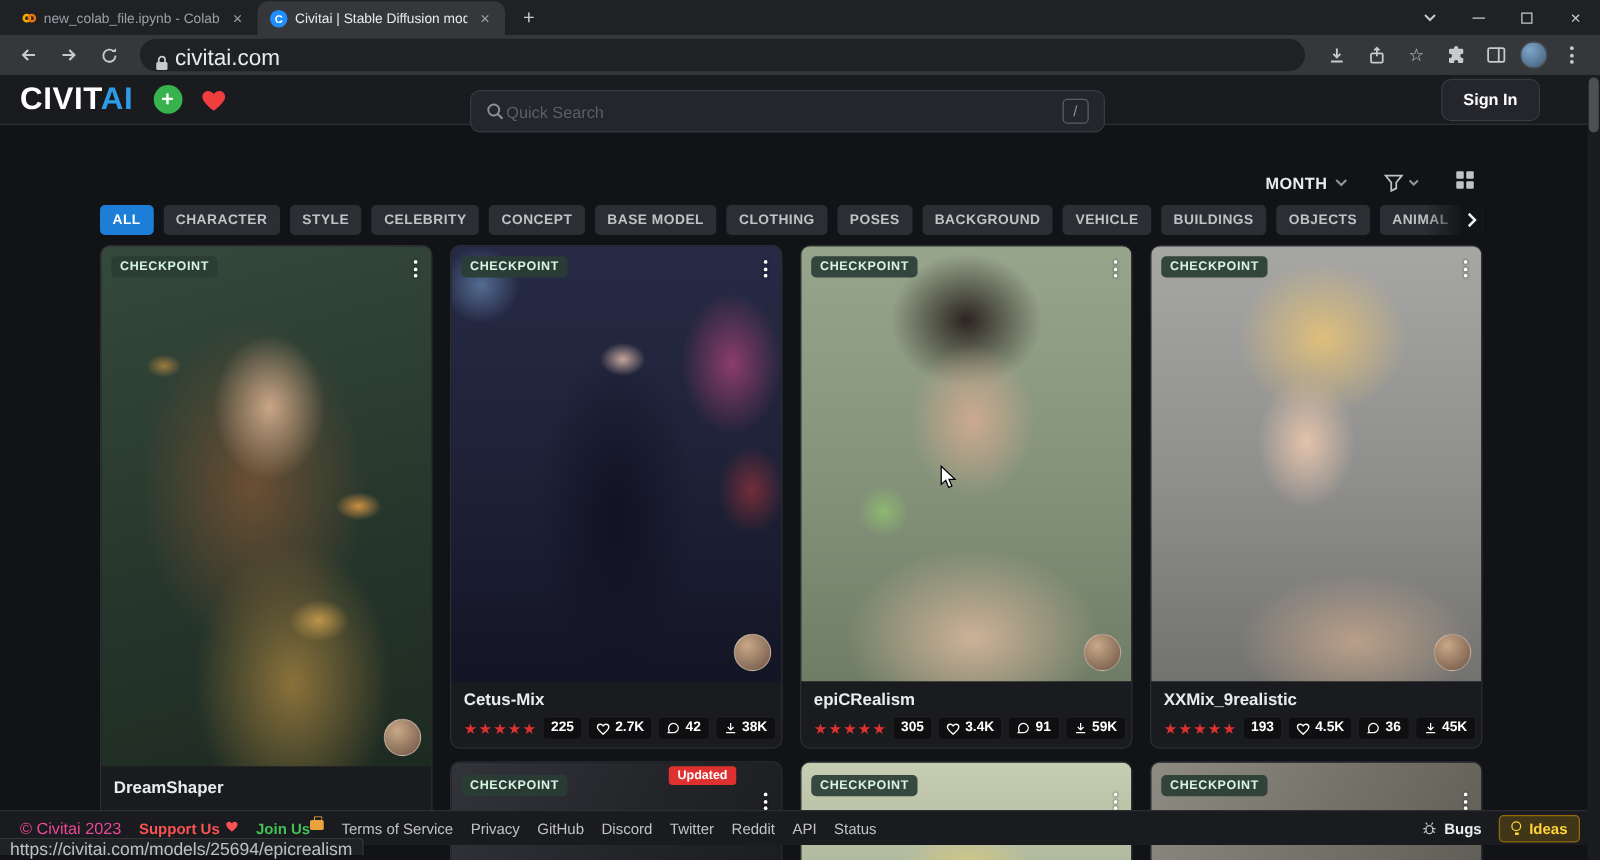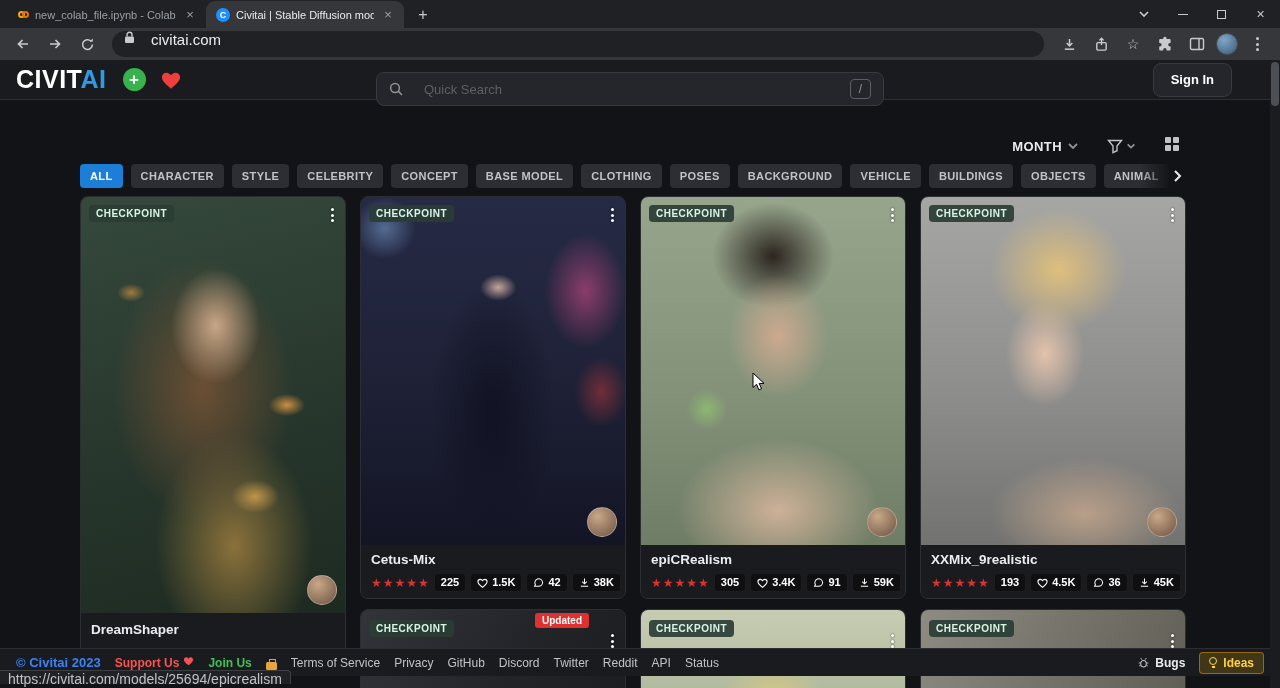--- a/index.html
+++ b/index.html
@@ -21,35 +21,35 @@
        display:flex;align-items:center;justify-content:center;flex:0 0 auto}
   .newtab{width:26px;height:26px;margin-left:6px;display:flex;align-items:center;justify-content:center;color:#C8CBCE;font-size:16px;border-radius:50%}
   .win-controls{margin-left:auto;display:flex;height:28px;align-self:flex-start}
   .win-btn{width:39px;height:28px;display:flex;align-items:center;justify-content:center;color:#C8CBCE;font-size:14px}
   .max-square{width:9px;height:9px;border:1.3px solid #C8CBCE}
   .min-line{width:10px;border-top:1.5px solid #C8CBCE;display:block}
 
   
   .toolbar{position:absolute;top:28px;left:0;right:0;height:32px;background:#36373B;display:flex;align-items:center;padding:0 10px;gap:6px}
   .navbtn{width:26px;height:26px;display:flex;align-items:center;justify-content:center;border-radius:50%;flex:0 0 auto}
-  .addressbar{flex:1;height:26px;background:#202124;border-radius:13px;display:flex;align-items:flex-start;gap:16px;padding:0 12px;color:#E8EAED;font-size:15px;margin:0 6px;min-width:0}
+  .addressbar{flex:1;height:26px;background:#202124;border-radius:13px;display:flex;align-items:flex-end;gap:5px;padding:0 12px;color:#E8EAED;font-size:18px;margin:0 6px;min-width:0}
   .tb-icon{width:26px;height:26px;display:flex;align-items:center;justify-content:center;color:#C8CBCE;font-size:14px;flex:0 0 auto}
   .tb-avatar{width:22px;height:22px;border-radius:50%;background:radial-gradient(circle at 35% 30%,#7ea6c9,#3d5a75);flex:0 0 auto;border:1px solid #4a4d51}
   .dots{display:flex;flex-direction:column;gap:2.5px;align-items:center}
   .dots i{width:3px;height:3px;border-radius:50%;background:#C8CBCE;display:block}
 
   
   .page{position:absolute;top:60px;left:0;width:1280px;height:628px;background:#121316;overflow:hidden}
 
   .site-header{position:absolute;top:0;left:0;right:0;height:40px;background:#1A1B1E;border-bottom:1px solid #2C2E33;display:flex;align-items:center;padding:0 16px;z-index:5}
   .logo{font-size:25px;font-weight:800;letter-spacing:.5px;color:#fff;font-family:"Liberation Sans",sans-serif}
   .logo .accent{color:#2F9BE8}
   .plus-btn{width:23px;height:23px;border-radius:50%;background:#37B24D;color:#fff;font-size:17px;font-weight:700;display:flex;align-items:center;justify-content:center;margin-left:16px;line-height:1}
   .heart-logo{margin-left:14px;display:flex;align-items:center}
-  .search{position:absolute;left:376px;top:12px;width:508px;height:34px;background:#25262B;border:1px solid #373A40;border-radius:8px;display:flex;align-items:center;gap:21px;padding:0 12px}
+  .search{position:absolute;left:376px;top:12px;width:508px;height:34px;background:#25262B;border:1px solid #373A40;border-radius:8px;display:flex;align-items:center;gap:2px;padding:0 12px}
   .search input{flex:1;background:transparent;border:none;outline:none;color:#C1C2C5;font-size:13px;min-width:0;font-family:inherit}
   .search input::placeholder{color:#5C5F66}
   .kbd{border:1px solid #5C5F66;border-radius:4px;color:#909296;font-size:12px;padding:0 8px;line-height:18px}
   .signin{margin-left:auto;margin-right:32px;height:34px;padding:0 17px;background:#25262B;border:1px solid #373A40;border-radius:8px;color:#fff;font-size:13px;font-weight:600;display:flex;align-items:center}
 
   
   .navrow{position:absolute;top:70px;left:80px;height:32px;display:flex;align-items:center;gap:18px;z-index:4}
   .segmented{display:flex;background:#1A1B1E;border-radius:8px;padding:3px;gap:2px;align-items:center}
   .seg-item{padding:4px 12px;font-size:13px;color:#909296;border-radius:6px}
   .seg-item.active{background:#2C2E33;border:1px solid #45474D;color:#fff;font-weight:600;padding:3px 11px}
@@ -115,23 +115,23 @@
   .art6{height:90px;background:
     radial-gradient(70px 42px at 50% 96%,rgba(222,202,122,.85),rgba(222,202,122,0) 75%),
     linear-gradient(180deg,#c7cdb2 0%,#aeb89c 100%)}
   .art7{height:90px;background:linear-gradient(120deg,#8e8b82,#76736a 50%,#5f5d55)}
   .card-tall .meta{padding:8px 10px 26px}
   .card-partial .badge{top:10px}
 
   
   .footer{position:absolute;left:0;right:0;top:588px;height:28px;background:#1A1B1E;border-top:1px solid #2C2E33;
     display:flex;align-items:center;gap:14px;padding:0 16px;z-index:10;font-size:12px;color:#C1C2C5}
-  .f-copy{font-size:13px;font-weight:700;color:#3b82f6;white-space:nowrap}
+  .f-copy{font-size:13px;font-weight:400;color:#ec4899;white-space:nowrap}
   .f-support{color:#FA5252;font-weight:600;display:flex;gap:4px;white-space:nowrap}
-  .f-join{color:#40C057;font-weight:600;display:flex;gap:14px;align-items:flex-end;white-space:nowrap}
+  .f-join{color:#40C057;font-weight:600;display:flex;gap:0;align-items:flex-start;white-space:nowrap}
   .f-link{color:#C1C2C5;white-space:nowrap}
   .f-right{margin-left:auto;display:flex;align-items:center;gap:14px}
   .bugs{display:flex;align-items:center;gap:5px;color:#E9ECEF;font-weight:600}
   .ideas{display:flex;align-items:center;gap:6px;background:rgba(250,176,5,.18);border:1px solid rgba(250,176,5,.45);
     color:#FFD43B;font-weight:700;border-radius:4px;padding:3px 9px}
   .briefcase{position:relative;width:11px;height:8px;background:#E8A33D;border-radius:1.5px;display:inline-block}
   .briefcase::before{content:"";position:absolute;top:-3px;left:3px;width:5px;height:3px;border:1.2px solid #E8A33D;border-bottom:none;border-radius:1px}
   .bulb{position:relative;width:8px;height:8px;border:1.5px solid #FFD43B;border-radius:50%;display:inline-block;margin-bottom:3px}
   .bulb::after{content:"";position:absolute;left:1.5px;top:7.5px;width:3px;height:2.5px;background:#FFD43B}
 
@@ -337,21 +337,21 @@
             <div class="card-title">Cetus-Mix</div>
             <div class="stats">
               <span class="stars">★★★★★</span>
               <span class="chip">
                   <span>225</span>
                 </span>
               <span class="chip push">
                 <svg width="11" height="10" viewBox="0 0 24 22">
                     <path d="M12 20.5C5.4 15.2 2 11.6 2 8.1 2 5.2 4.2 3 7 3c1.9 0 3.7 1 5 2.8C13.3 4 15.1 3 17 3c2.8 0 5 2.2 5 5.1 0 3.5-3.4 7.1-10 12.4z" fill="none" stroke="#fff" stroke-width="2.4"></path>
                   </svg>
-                <span>1.5K</span>
+                <span>2.7K</span>
               </span>
               <span class="chip">
                 <svg width="11" height="11" viewBox="0 0 24 24">
                     <path d="M21 11.5a8.5 8.5 0 0 1-8.5 8.5H3.5l1.8-3.2A8.5 8.5 0 1 1 21 11.5z" fill="none" stroke="#fff" stroke-width="2.2"></path>
                   </svg>
                 <span>42</span>
               </span>
               <span class="chip">
                 <svg width="11" height="11" viewBox="0 0 24 24">
                     <path d="M12 3v11M7 10l5 5 5-5" fill="none" stroke="#fff" stroke-width="2.2"></path>

